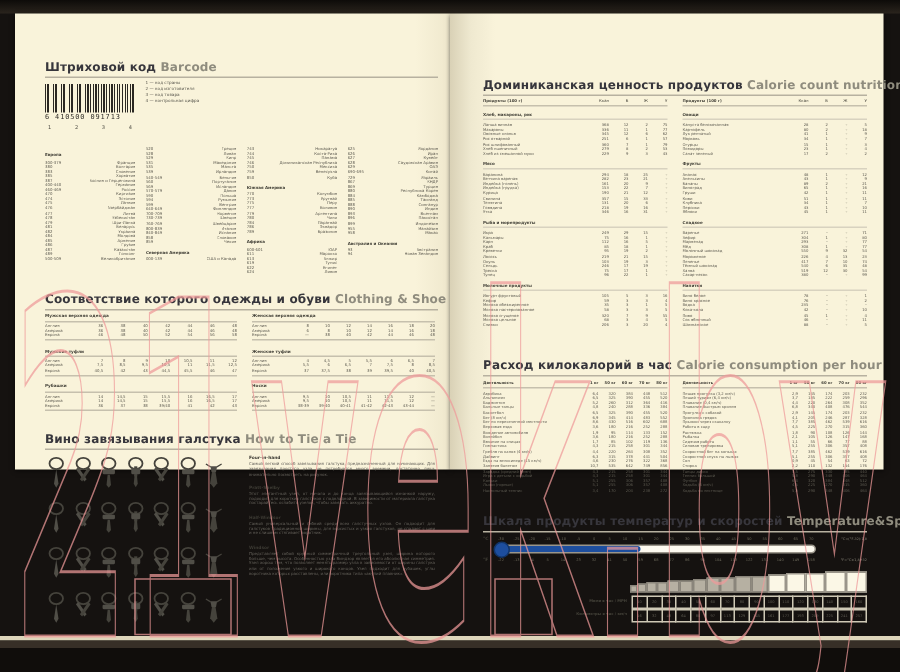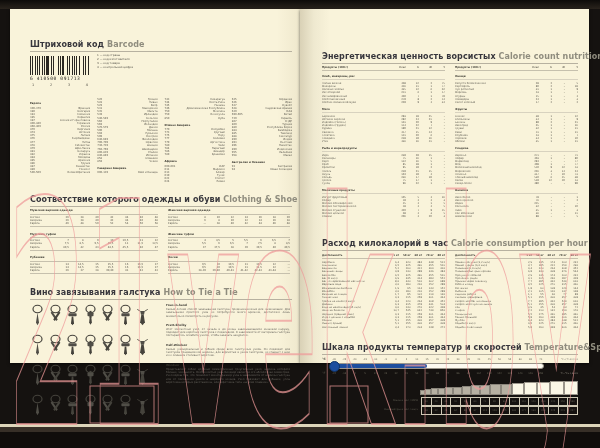--- a/index.html
+++ b/index.html
@@ -4,21 +4,21 @@
 <style>
   html,body{margin:0;padding:0;}
   body{width:600px;height:448px;position:relative;overflow:hidden;
        background:#151210;font-family:"DejaVu Sans",sans-serif;}
   .strip{position:absolute;left:0;width:600px;}
   #top-strip{top:0;height:9px;background:linear-gradient(#0d0b09,#2a241d);}
   #bottom-edge{top:424px;height:3px;background:#ddd5ba;}
   #bottom-strip1{top:427px;height:5px;background:#372f27;}
   #bottom-strip2{top:432px;height:16px;background:#100d0b;}
 
-  .page{position:absolute;top:9px;height:354px;background:#f9f3da;box-shadow:0 1px 3px rgba(0,0,0,.55);}
+  .page{position:absolute;top:9px;height:304px;background:#f9f3da;box-shadow:0 1px 3px rgba(0,0,0,.55);}
   #left-page{left:10px;width:290px;background:linear-gradient(90deg,#f9f3da 0 92%,#efe8cd 100%);}
   #right-page{left:300px;width:289px;background:linear-gradient(90deg,#d9d1b6 0,#efe9d0 14px,#f9f3da 30px);}
 
   .content{position:absolute;top:0;left:0;right:0;bottom:0;}
 
   .sec-title{font-size:8px;font-weight:bold;color:#37363c;letter-spacing:.1px;white-space:nowrap;}
   .sec-title .en{color:#8f8c7e;font-weight:bold;}
   .rule{height:0;border-bottom:.6px solid #b7b1a0;margin-top:2px;}
 
   
@@ -862,21 +862,21 @@
           <div class="knot-name">Windsor</div>
           <div class="knot-text">Представляет собой крупный симметричный треугольный узел, ширина которого больше, чем высота. Особенностью узла Виндзор является его абсолютная симметрия. Узел хорош тем, что позволяет менять размер узла в зависимости от ширины галстука или от положения узкого и широкого концов. Узел подходит для рубашек, углы воротника которых расставлены, или воротника типа «акулий плавник».</div>
         </div>
       </div>
   </div>
 </div>
 
 <div class="page" id="right-page">
   <div class="content">
     <div id="cal-title">
-      <div class="sec-title"><span>Энергетическая ценность ворсистых</span> <span class="en">Calorie count nutrition</span></div>
+      <div class="sec-title"><span>Доминиканская ценность продуктов</span> <span class="en">Calorie count nutrition</span></div>
       <div class="rule"></div>
     </div>
     <div id="cal-left">
         <div class="cal-hdr">
           <span class="cal-name">Продукты (100 г)</span>
           <span class="cal-v">Ккал</span>
           <span class="cal-v">Б</span>
           <span class="cal-v">Ж</span>
           <span class="cal-v">У</span>
         </div>

